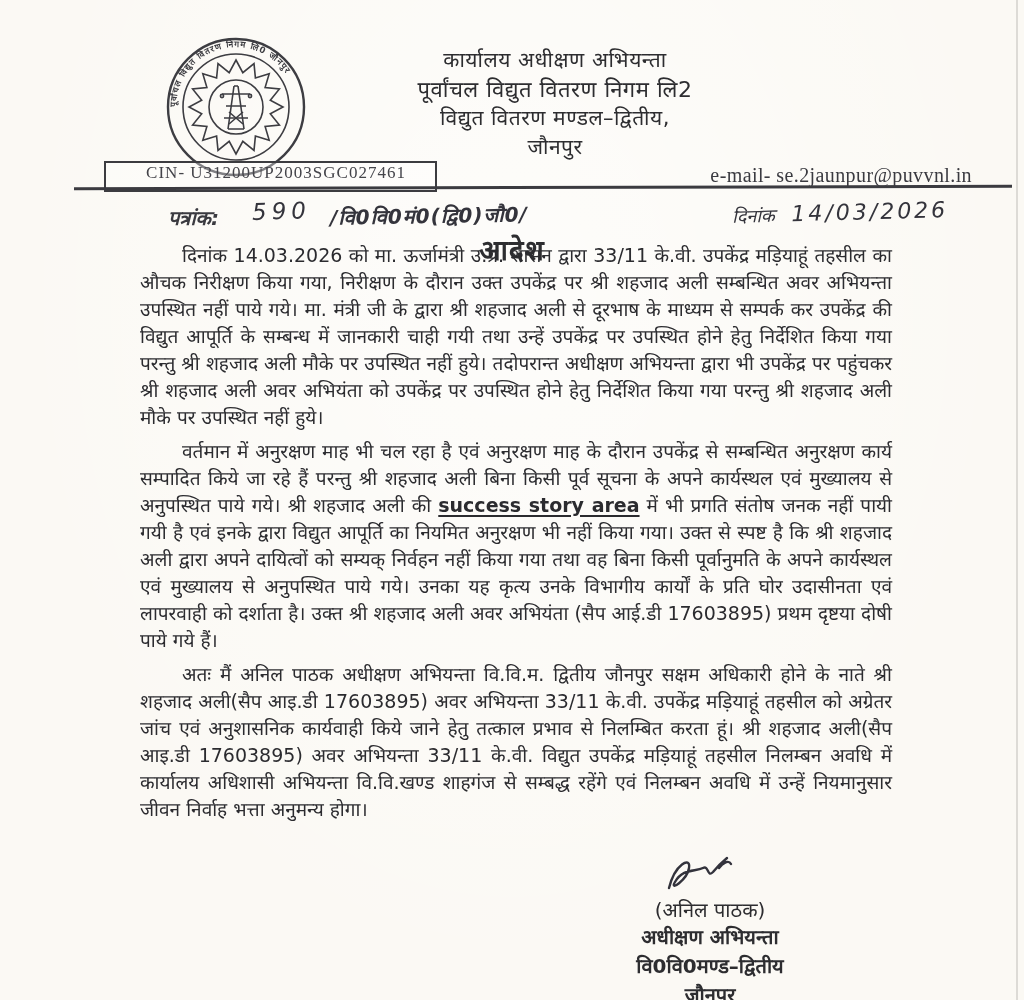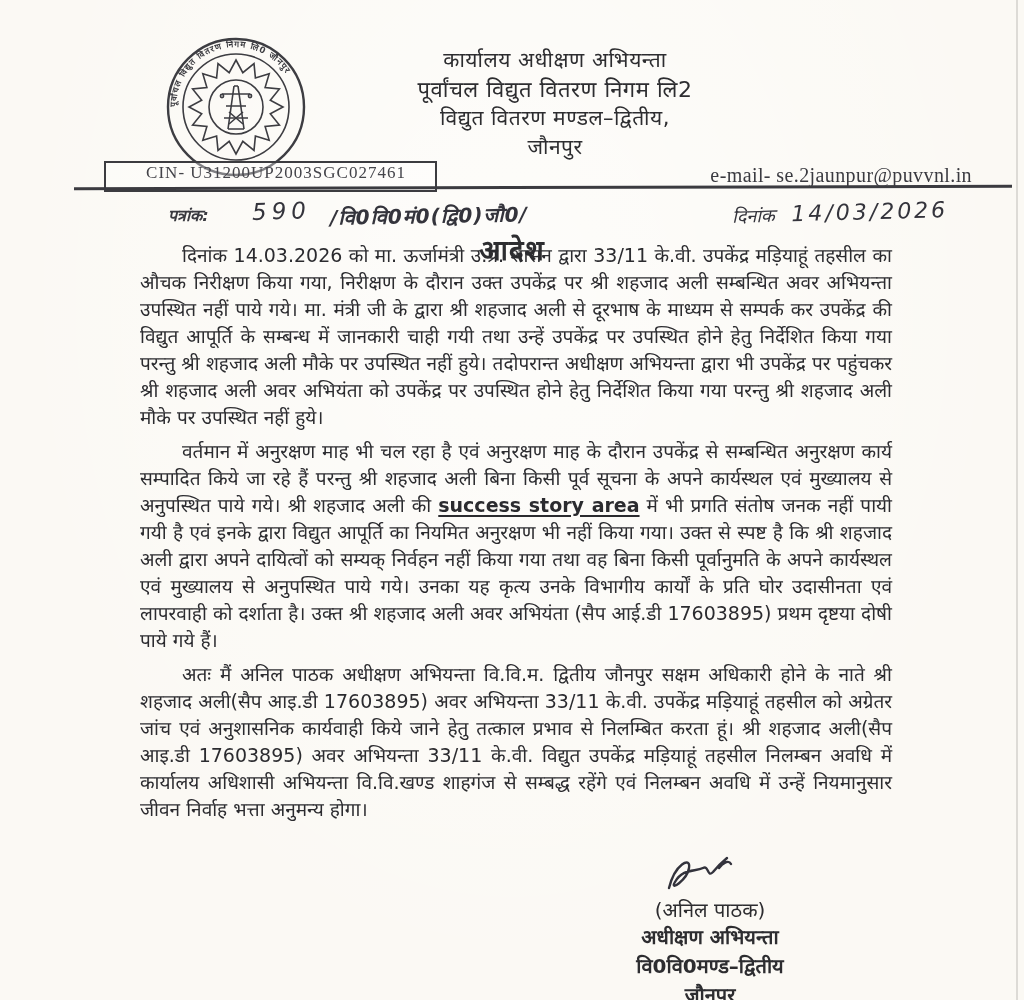--- a/index.html
+++ b/index.html
@@ -25,21 +25,21 @@
     border:2px solid #3c3c40;display:flex;align-items:flex-start;justify-content:center;
     background:rgba(255,255,255,.35);padding-left:11px;}
   .cin-text{font-family:"Liberation Serif","DejaVu Serif",serif;
     font-size:17px;letter-spacing:1px;color:#44444a;}
   .email{position:absolute;right:52px;top:164px;font-size:20px;color:#3a3a40;
     font-family:Liberation Serif, serif;letter-spacing:.4px;}
   .header-rule{position:absolute;left:74px;top:186px;width:938px;height:3px;
     background:#3b3b40;transform:rotate(-0.15deg);}
   
   .ref-row{position:absolute;left:0;top:198px;width:1024px;height:36px;}
-  .patraank-label{position:absolute;left:168px;top:6px;font-size:16px;font-weight:bold;
+  .patraank-label{position:absolute;left:168px;top:6px;font-size:20px;font-weight:bold;
     font-style:italic;color:#3a3a40;}
   .handwrite{font-style:italic;color:#34343c;
     font-family:"DejaVu Sans",sans-serif;}
   .letter-no{position:absolute;left:252px;top:0;font-size:23px;letter-spacing:5px;
     transform:rotate(-2deg);}
   .letter-suffix{position:absolute;left:330px;top:4px;font-size:20px;font-weight:bold;
     transform:rotate(-1deg);letter-spacing:1px;}
   .date-group{position:absolute;left:732px;top:2px;font-size:21px;transform:rotate(-1.5deg);}
   .date-label{font-size:18px;margin-right:10px;}
   .date-value{letter-spacing:3px;font-size:22px;}

